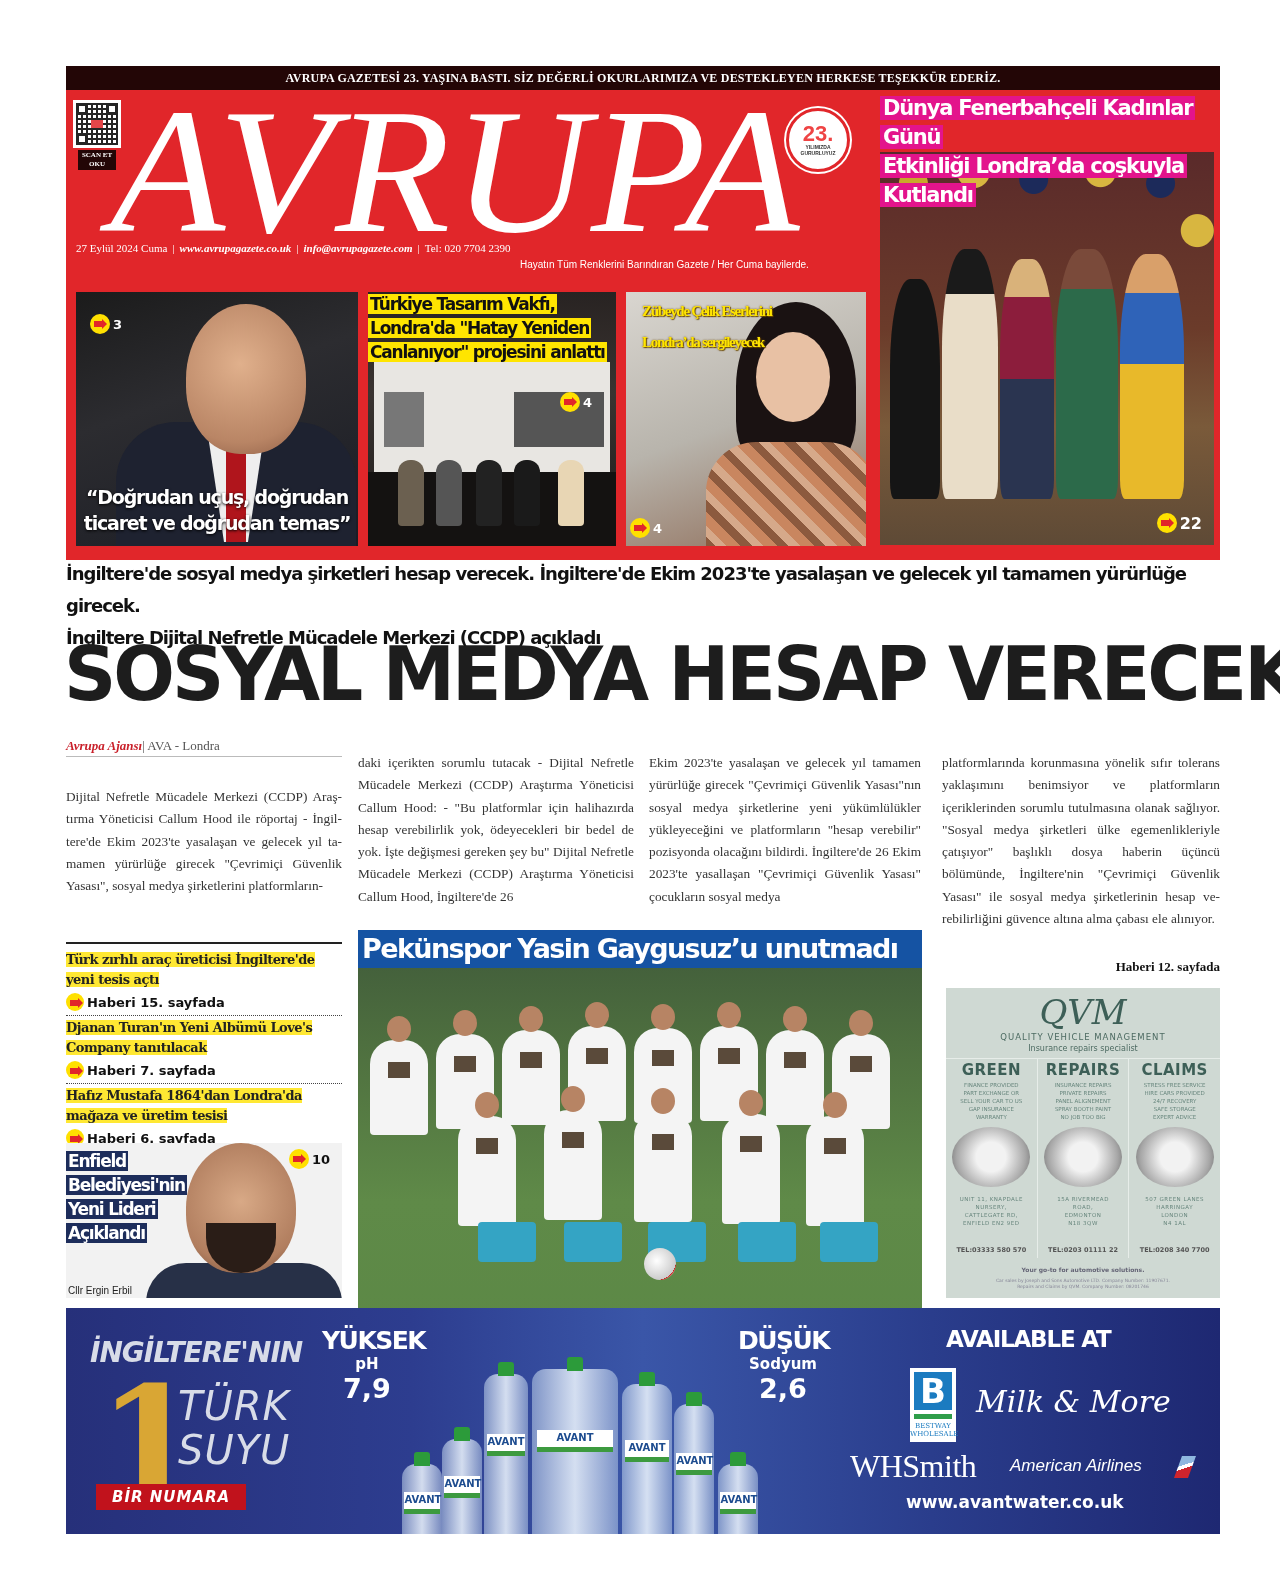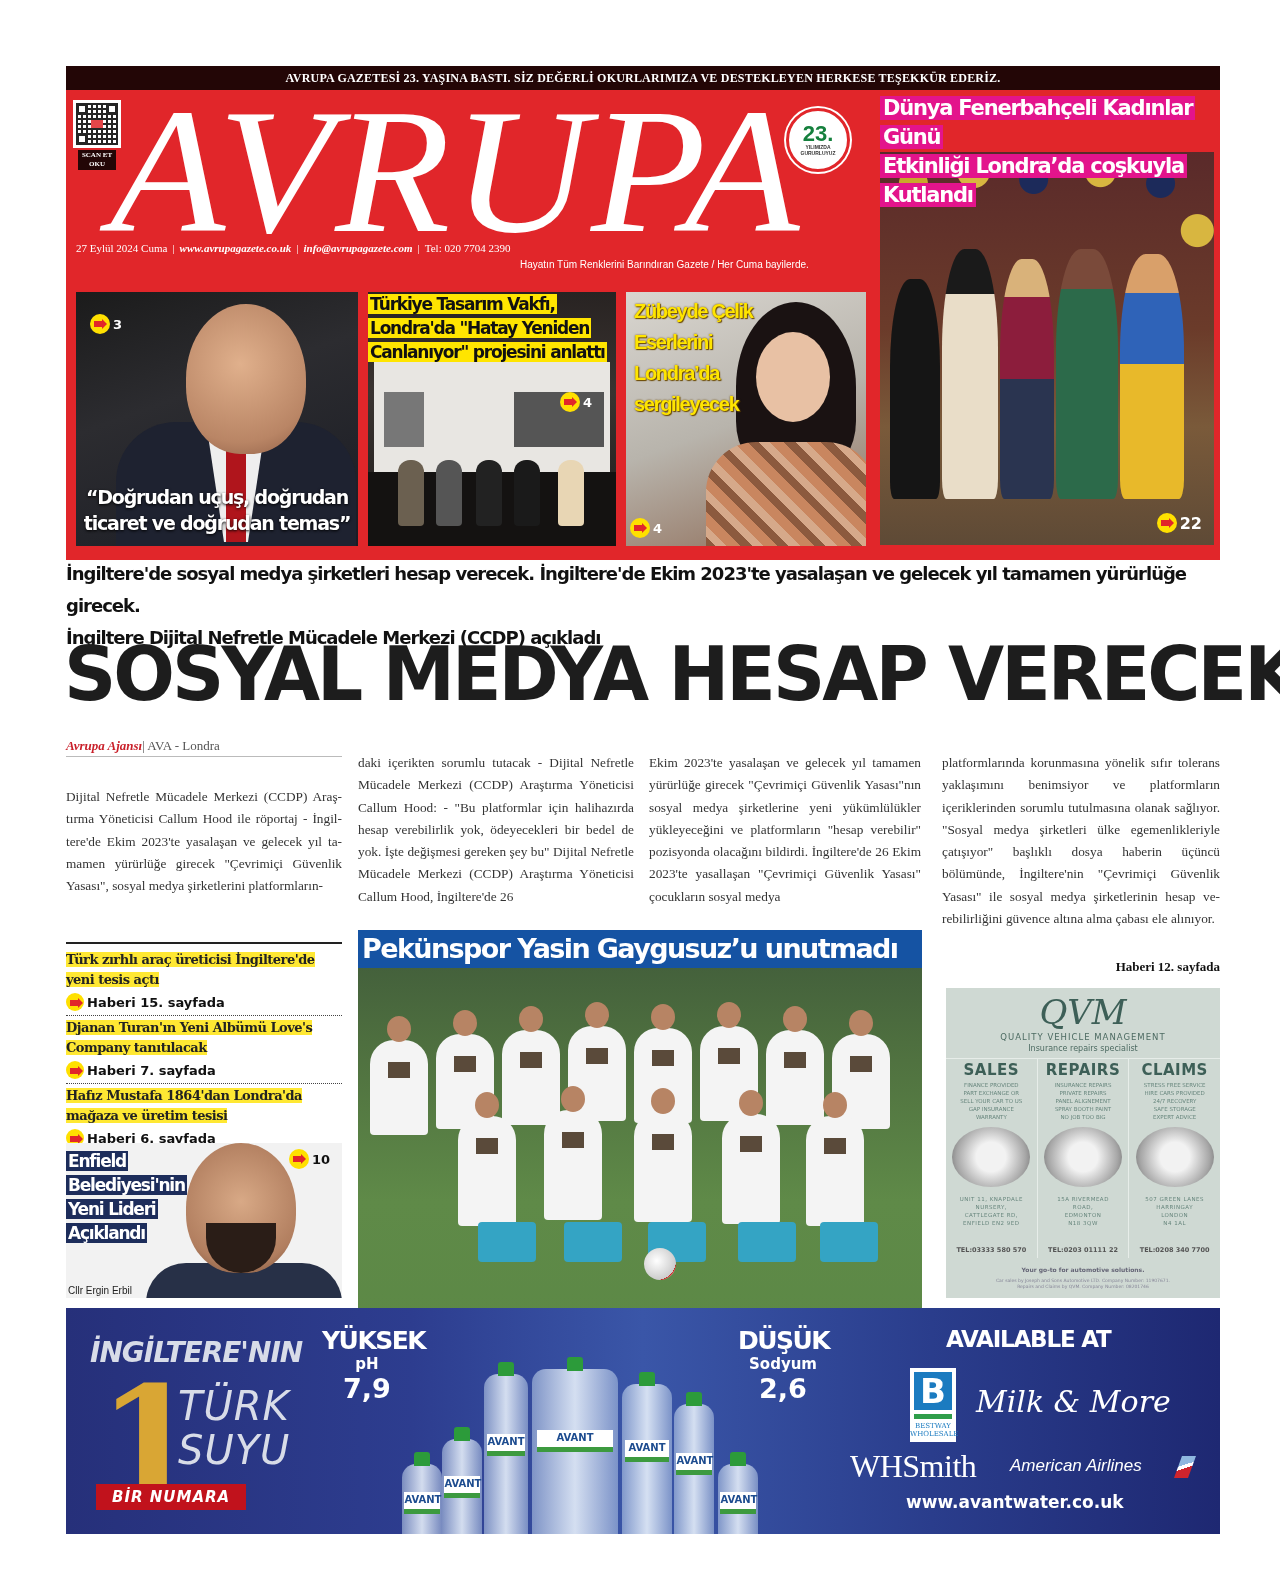--- a/index.html
+++ b/index.html
@@ -23,21 +23,21 @@
              background-size: 5px 5px; opacity: 0.85; position: relative; }
   .qr-corner { position: absolute; width: 12px; height: 12px; border: 3px solid #000; background: #fff; }
   .qr-mid { position: absolute; left: 15px; top: 17px; width: 12px; height: 8px; background: #e1262a; }
   .scan { left: 78px; top: 150px; width: 38px; background: #230606; color: #fff; font-size: 7px;
           font-weight: bold; text-align: center; line-height: 9px; padding: 1px 0; }
   .logo { left: 110px; top: 82px; font-family: "Liberation Serif", serif; font-style: italic;
           font-size: 178px; color: #fff; letter-spacing: 2px; line-height: 1; transform: scaleX(1.06); transform-origin: left top; }
   .badge { left: 786px; top: 108px; width: 64px; height: 64px; border-radius: 50%; background: #fff;
            border: 3px solid #e1262a; box-shadow: 0 0 0 2px #fff; display: flex; flex-direction: column;
            align-items: center; justify-content: center; }
-  .badge-num { font-family: "Liberation Sans", sans-serif; font-weight: bold; font-size: 22px; color: #15803d; line-height: 20px; }
+  .badge-num { font-family: "Liberation Sans", sans-serif; font-weight: bold; font-size: 22px; color: #ef4444; line-height: 20px; }
   .badge-txt { font-family: "Liberation Sans", sans-serif; font-weight: bold; font-size: 5px; color: #333; line-height: 6px; text-align: center; }
   .mast-info { left: 76px; top: 242px; font-size: 11px; color: #fff; }
   .mast-info b { font-style: italic; }
   .mast-info .sep { margin: 0 5px; }
   .mast-tag { left: 520px; top: 259px; font-family: "Liberation Sans", sans-serif; font-size: 10px; color: #fff; }
 
   
   .feature { left: 874px; top: 90px; width: 346px; height: 470px; background: #e1262a; }
   .feature-photo { left: 880px; top: 152px; width: 334px; height: 393px;
      background:
@@ -75,22 +75,22 @@
   .s2-stage { position: absolute; left: 0; top: 180px; width: 248px; height: 74px; background: #141211; }
   .s2-title { position: absolute; left: 0; top: 0; width: 248px; }
   .s2-title span { font-family: "DejaVu Sans", sans-serif; font-weight: bold; font-size: 17px; line-height: 24px; color: #111;
                    background: #ffe500; padding: 0 2px; letter-spacing: -1.2px; box-decoration-break: clone; -webkit-box-decoration-break: clone; }
   .sit { position: absolute; bottom: 20px; width: 26px; height: 66px; border-radius: 12px 12px 4px 4px; }
 
   .s3-hair { position: absolute; left: 110px; top: 10px; width: 120px; height: 170px; border-radius: 50% 50% 30% 30%; background: #1a1212; }
   .s3-face { position: absolute; left: 130px; top: 40px; width: 74px; height: 90px; border-radius: 50%; background: #e8c1a4; }
   .s3-body { position: absolute; left: 80px; top: 150px; width: 170px; height: 120px; border-radius: 50px 50px 0 0;
              background: repeating-linear-gradient(45deg, #c9865f 0 10px, #8c5a3e 10px 18px, #d6a98a 18px 26px); }
-  .s3-title { position: absolute; left: 8px; top: 4px; width: 130px; font-family: Liberation Sans, sans-serif; font-weight: bold;
-              font-size: 20px; line-height: 31px; color: #ffe500; letter-spacing: -1.3px; text-shadow: 0 0 2px #6b4a00, 1px 1px 1px #6b4a00; }
+  .s3-title { position: absolute; left: 16px; top: 4px; width: 130px; font-family: Liberation Serif, serif; font-weight: bold;
+              font-size: 15px; line-height: 31px; color: #ffe500; letter-spacing: -1.3px; text-shadow: 0 0 2px #6b4a00, 1px 1px 1px #6b4a00; }
 
   .pageref { position: absolute; display: flex; align-items: center; gap: 3px; font-family: "DejaVu Sans", sans-serif;
              font-weight: bold; font-size: 13px; color: #fff; }
   .pageref.dark { color: #111; }
   .arrow-dot { width: 20px; height: 20px; border-radius: 50%; background: #ffe000; position: relative; flex: none; }
   .arrow-dot::after { content: ""; position: absolute; left: 4px; top: 7px; width: 9px; height: 6px; background: #e1262a; }
   .arrow-dot::before { content: ""; position: absolute; left: 12px; top: 5px; border-left: 5px solid #e1262a; border-top: 5px solid transparent; border-bottom: 5px solid transparent; }
 
   
   .kicker { left: 66px; top: 558px; width: 1160px; font-family: "DejaVu Sans", sans-serif; font-weight: bold; font-size: 18px;
@@ -359,21 +359,21 @@
     <span>Haberi 2. sayfada</span>
   </div>
 </div>
 
 <div class="abs qvm">
   <div class="qvm-logo">QVM</div>
   <div class="qvm-sub1">QUALITY VEHICLE MANAGEMENT</div>
   <div class="qvm-sub2">Insurance repairs specialist</div>
   <div class="qvm-cols">
     <div class="qvm-col">
-      <div class="qvm-h">SALES</div>
+      <div class="qvm-h">GREEN</div>
       <div class="qvm-list">
         <div>FINANCE PROVIDED</div>
         <div>PART EXCHANGE OR</div>
         <div>SELL YOUR CAR TO US</div>
         <div>GAP INSURANCE</div>
         <div>WARRANTY</div>
       </div>
       <div class="qvm-img"></div>
       <div class="qvm-addr">
         <div>UNIT 11, KNAPDALE</div>

